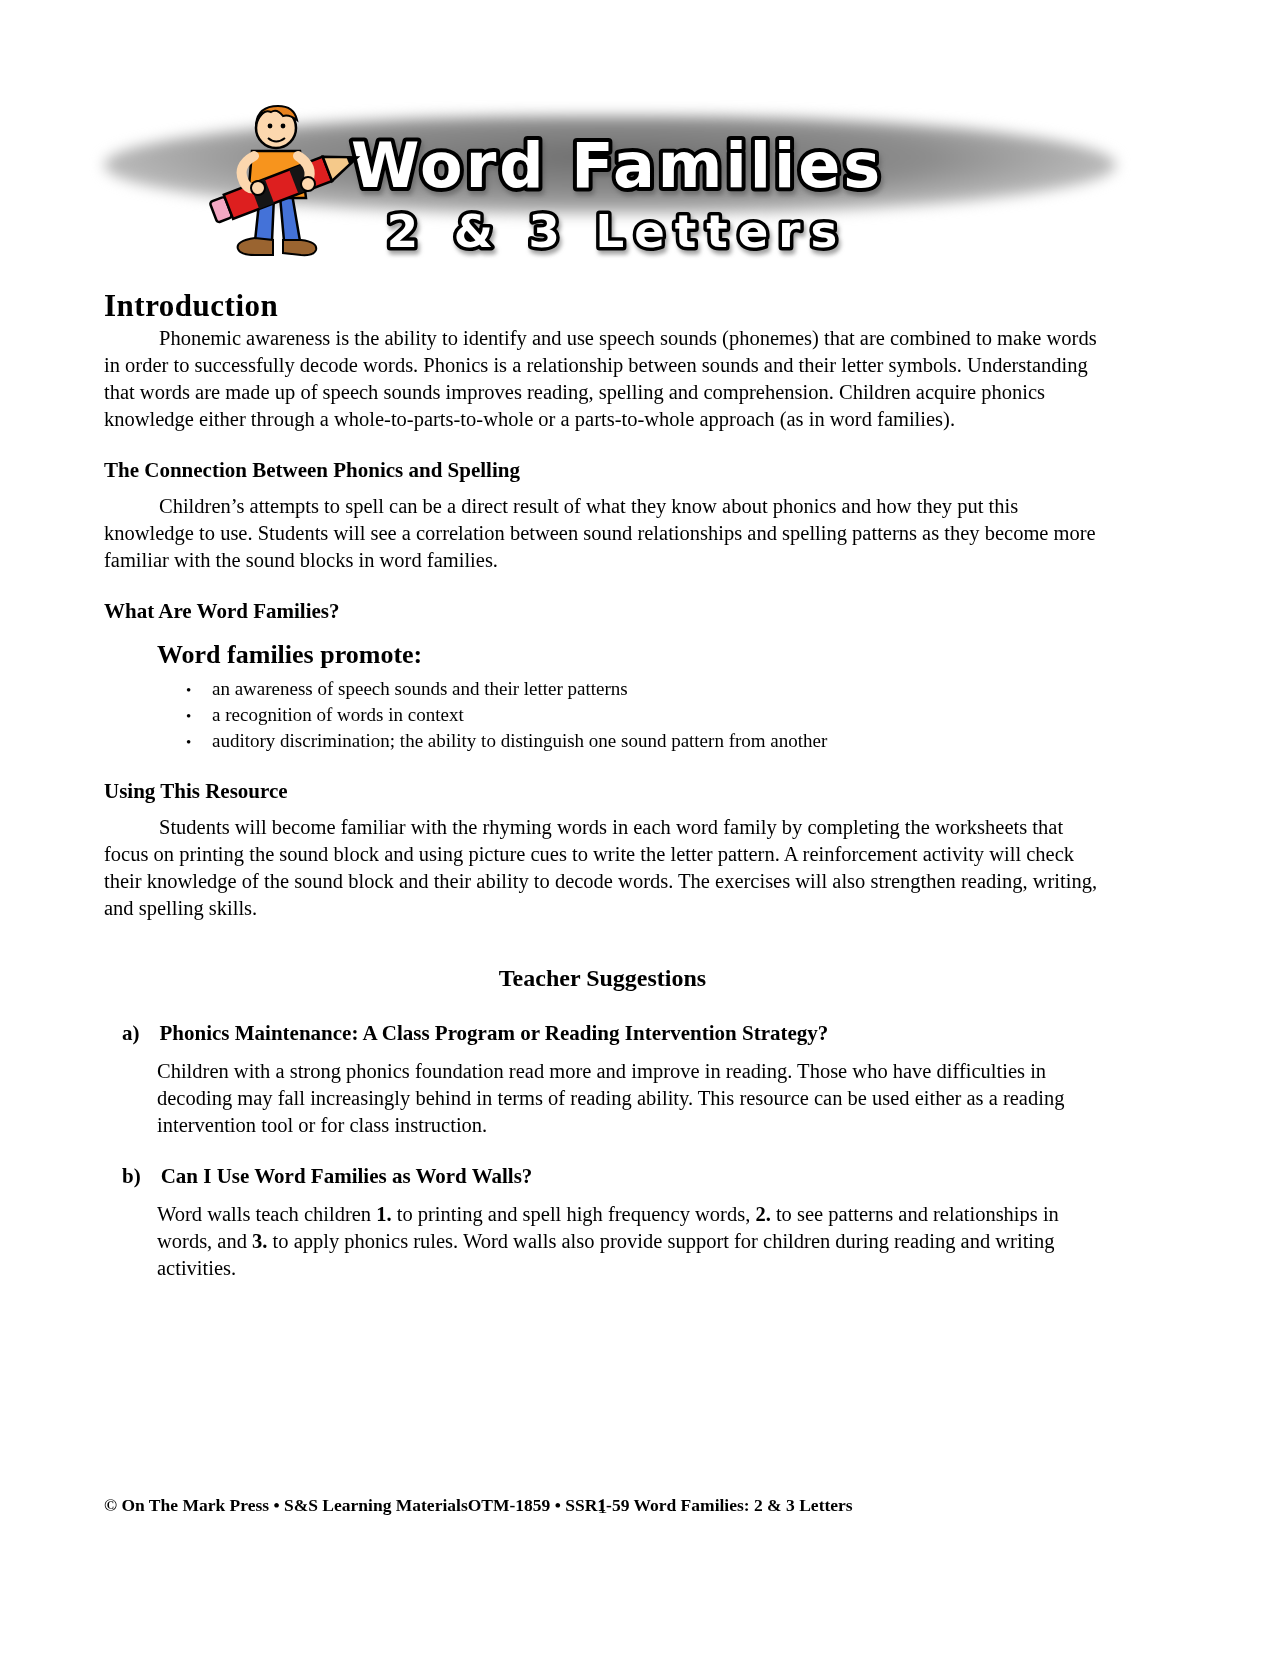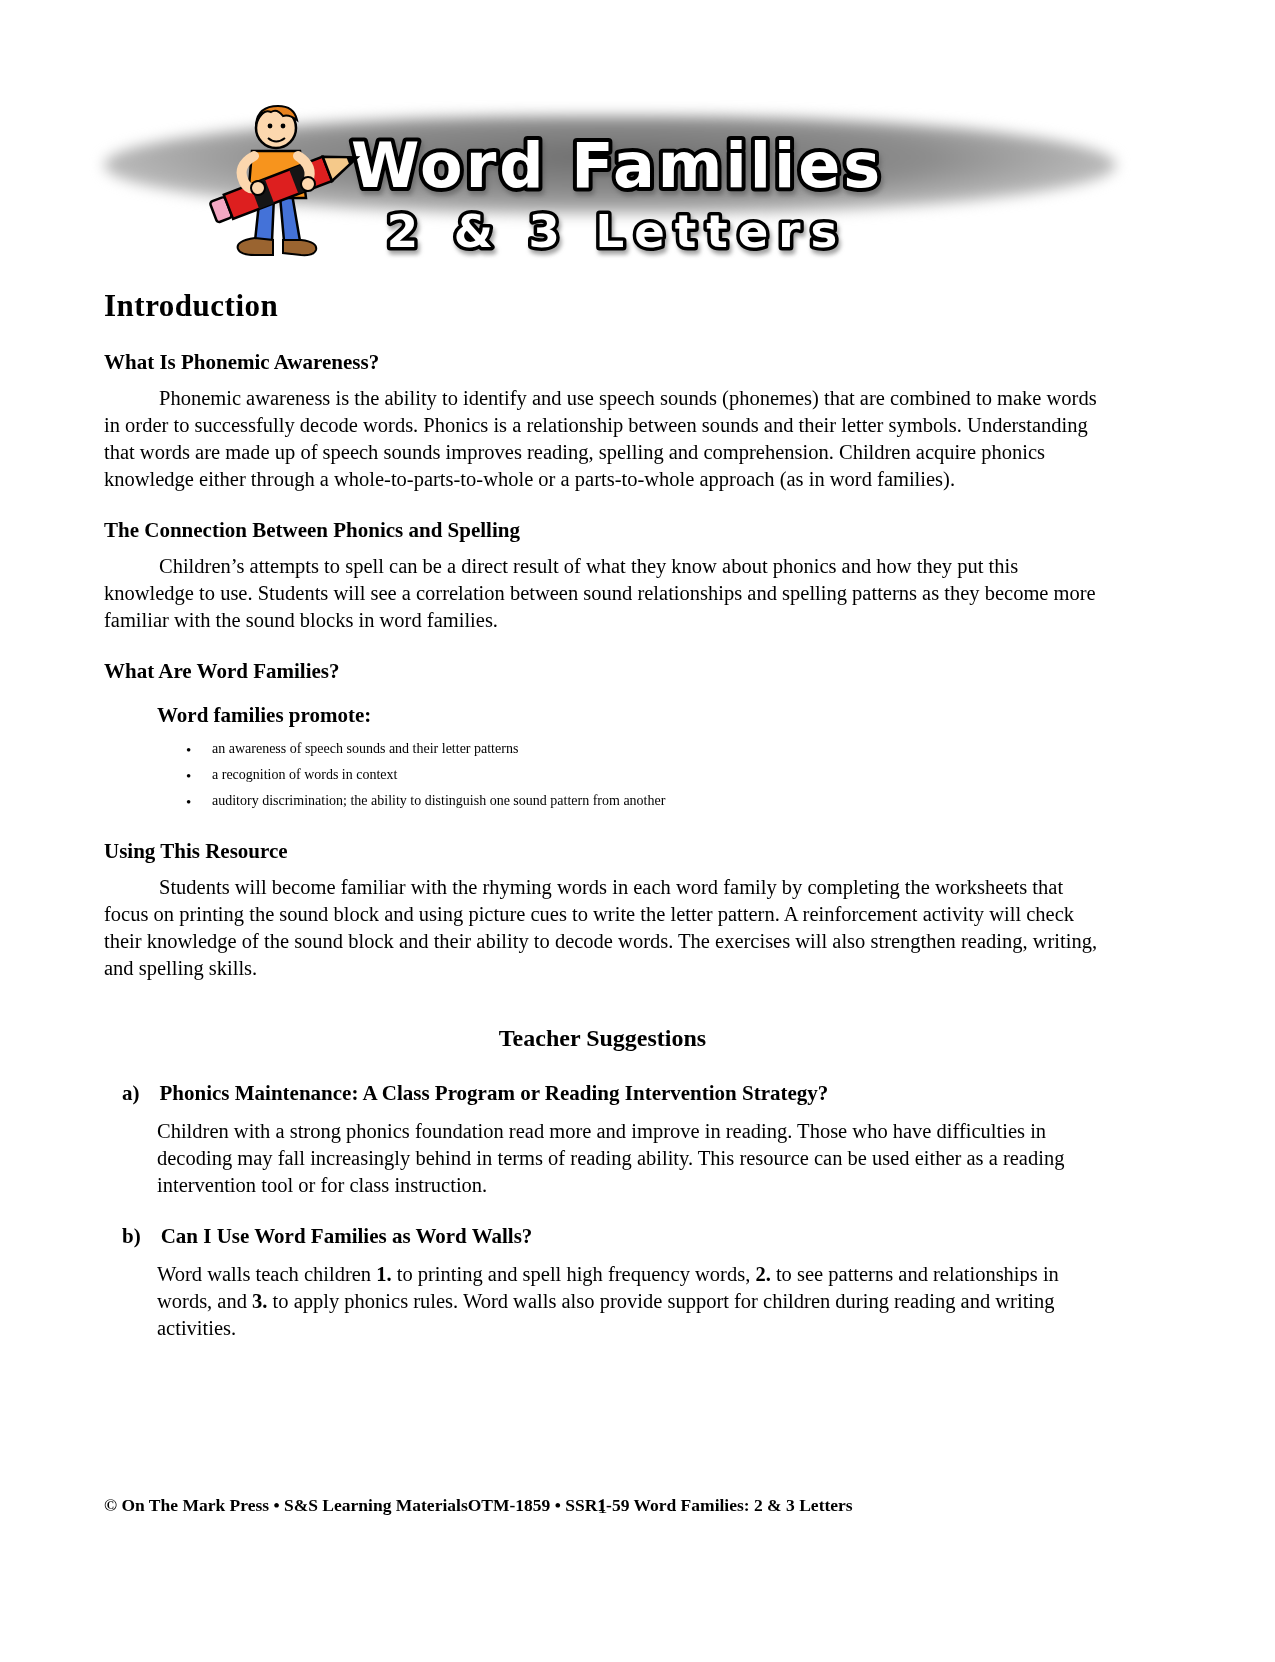--- a/index.html
+++ b/index.html
@@ -45,27 +45,27 @@
   }
   h2.sec {
     font-size: 21px; font-weight: bold;
     margin: 24px 0 10px 0; line-height: 26px;
   }
   p.body {
     font-size: 20.5px; line-height: 27px;
     text-indent: 55px; margin: 0; text-align: left;
   }
   .promote-heading {
-    font-size: 21px; font-weight: bold;
+    font-size: 26px; font-weight: bold;
     margin: 18px 0 8px 53px; line-height: 26px;
   }
   ul.promote-list { list-style: none; margin: 4px 0 0 80px; padding: 0; }
   ul.promote-list li {
     position: relative; padding-left: 28px;
-    font-size: 14px; line-height: 26px; margin: 0;
+    font-size: 19px; line-height: 26px; margin: 0;
   }
   ul.promote-list li::before {
     content: "•"; position: absolute; left: 2px; top: 1px; font-size: 15px;
   }
 
   .teacher-title {
     font-size: 24px; font-weight: bold; text-align: center;
     margin: 36px 0 22px 0; line-height: 40px;
   }
   .ts-head {
@@ -135,21 +135,20 @@
 
       <circle cx="58" cy="92" r="7" fill="#fcd7ae" stroke="#000" stroke-width="2"></circle>
       <circle cx="108" cy="88" r="7" fill="#fcd7ae" stroke="#000" stroke-width="2"></circle>
     </svg>
   </header>
 
   <main class="content">
 
     <h1 class="intro-title">Introduction</h1>
 
-    <h2 class="sec">What Is Phonemic Awareness?</h2>
     <p class="body">Phonemic awareness is the ability to identify and use speech sounds (phonemes) that are combined to make words in order to successfully decode words. Phonics is a relationship between sounds and their letter symbols. Understanding that words are made up of speech sounds improves reading, spelling and comprehension.  Children acquire phonics knowledge either through a whole-to-parts-to-whole or a parts-to-whole approach (as in word families).</p>
 
     <h2 class="sec">The Connection Between Phonics and Spelling</h2>
     <p class="body">Children’s attempts to spell can be a direct result of what they know about phonics and how they put this knowledge to use.  Students will see a correlation between sound relationships and spelling patterns as they become more familiar with the sound blocks in word families.</p>
 
     <h2 class="sec">What Are Word Families?</h2>
 
     <div class="promote-heading">Word families promote:</div>
     <ul class="promote-list">
       <li>an awareness of speech sounds and their letter patterns</li>

